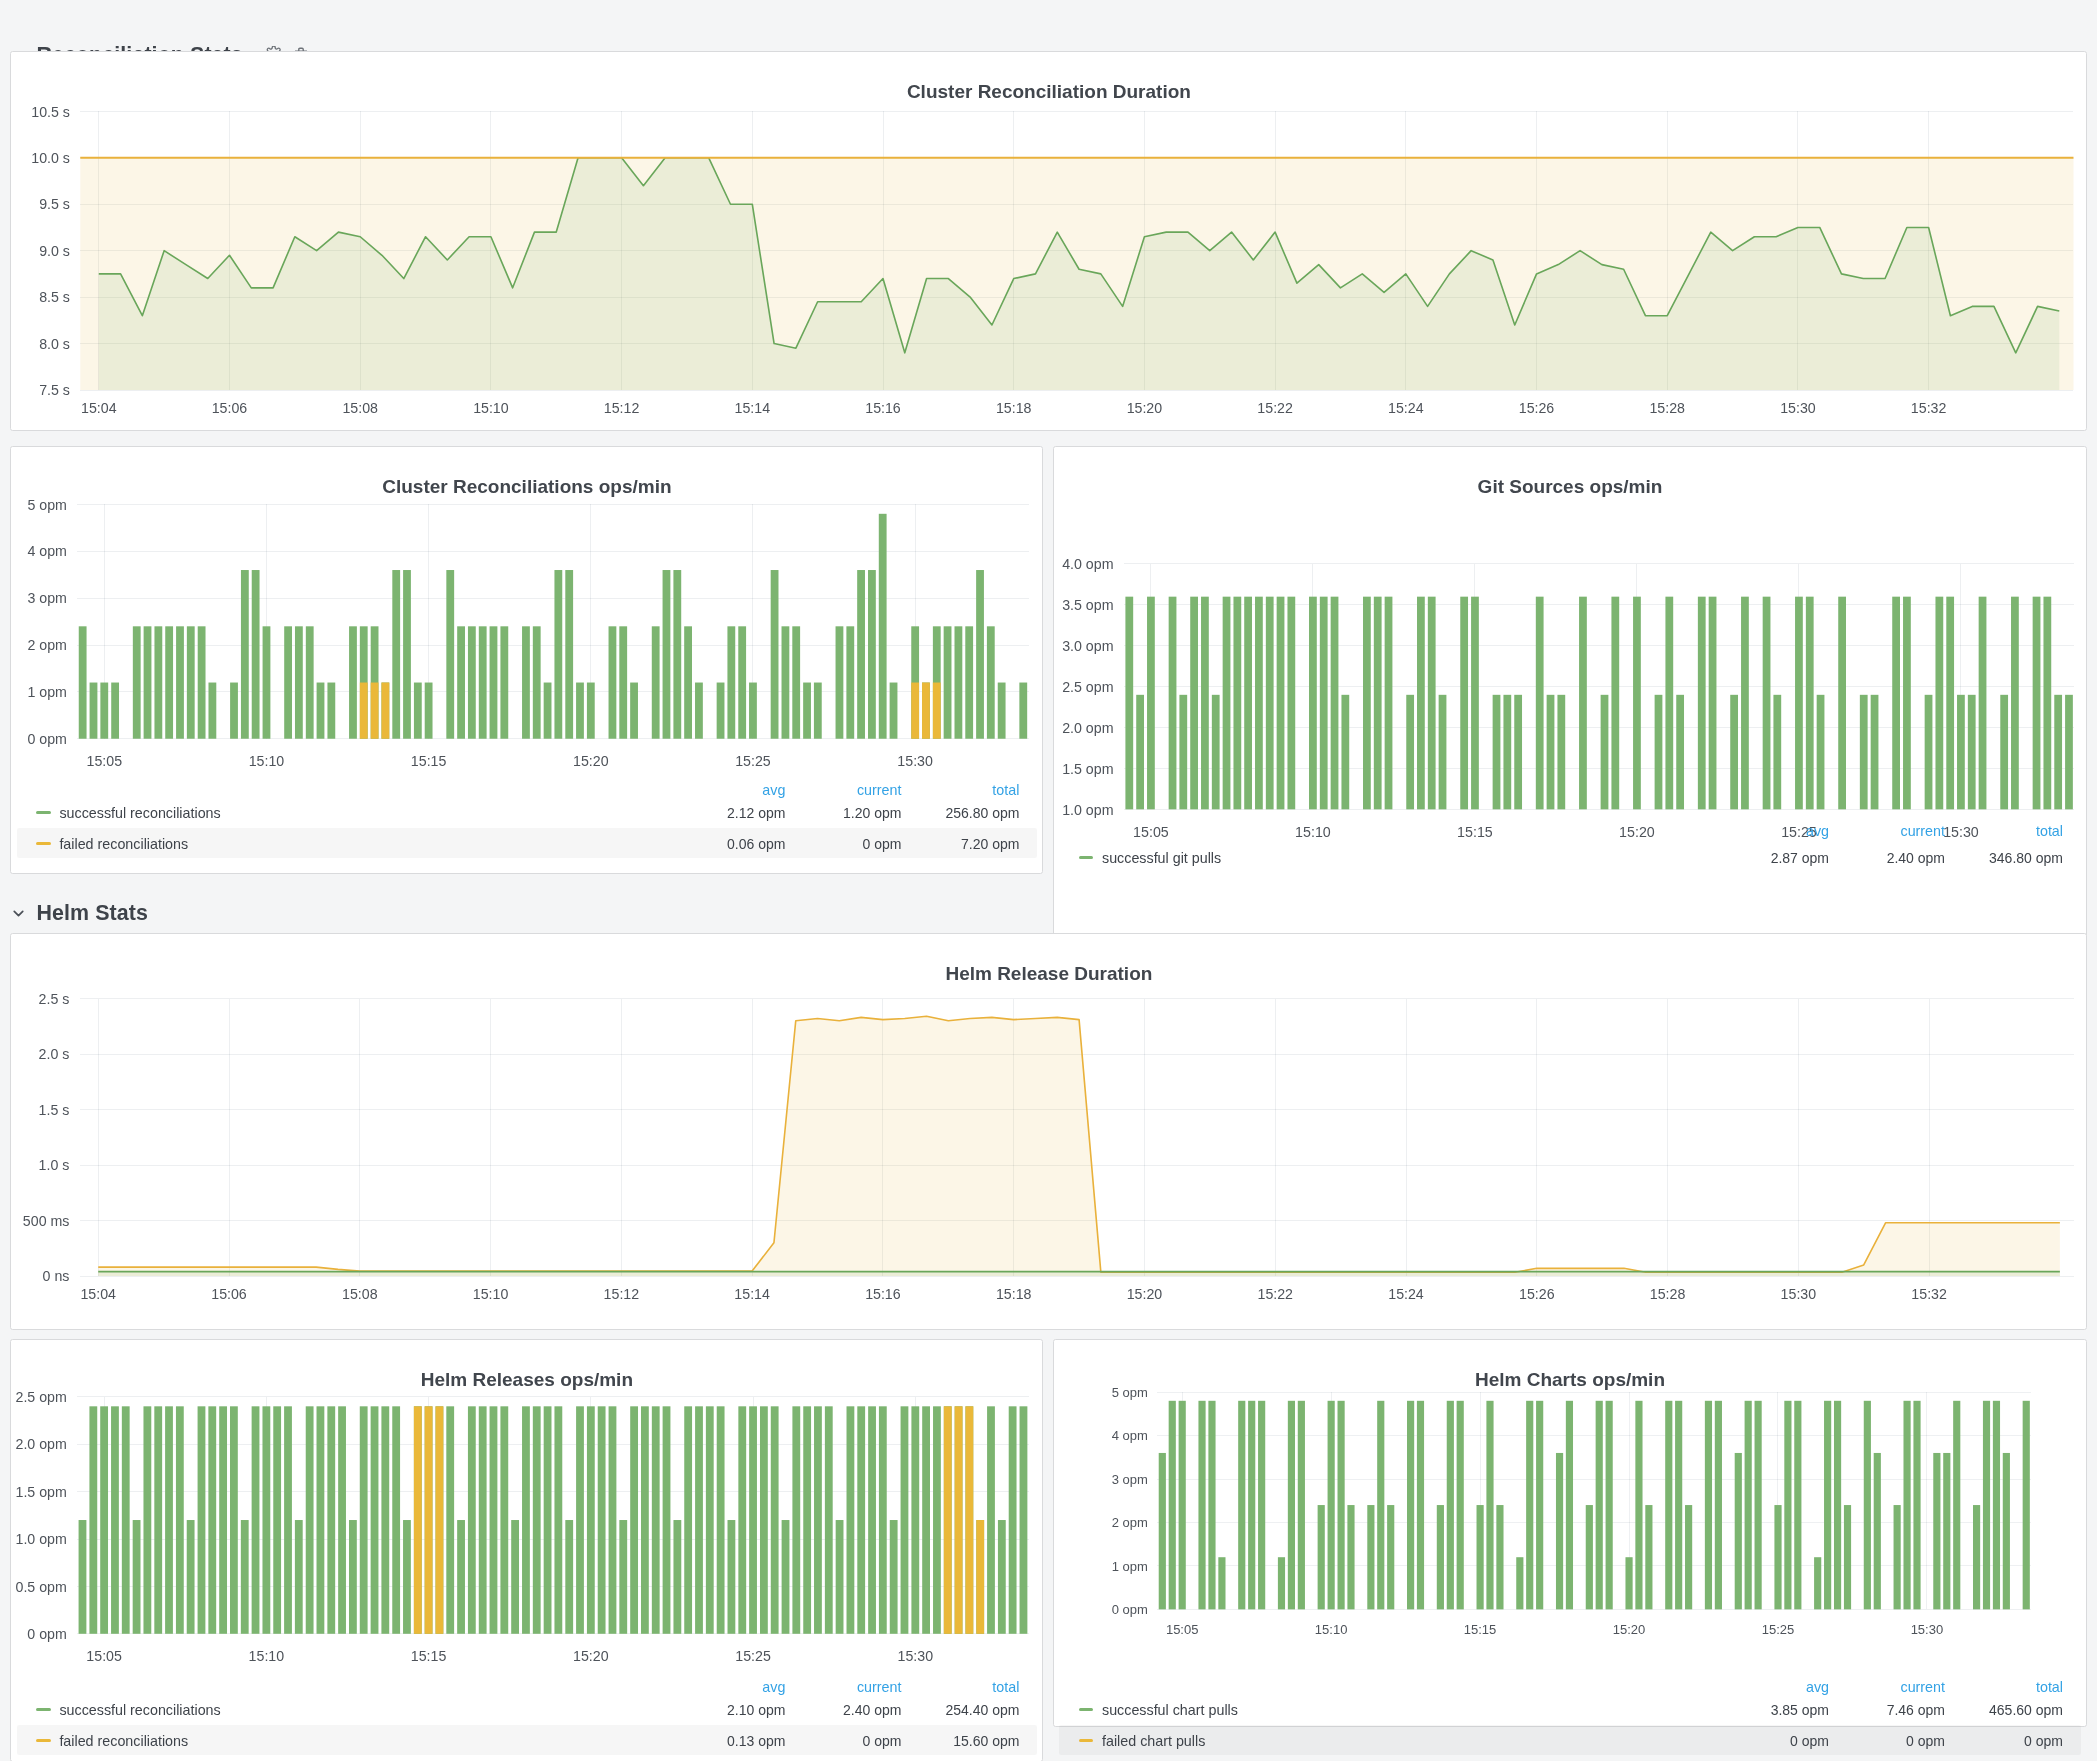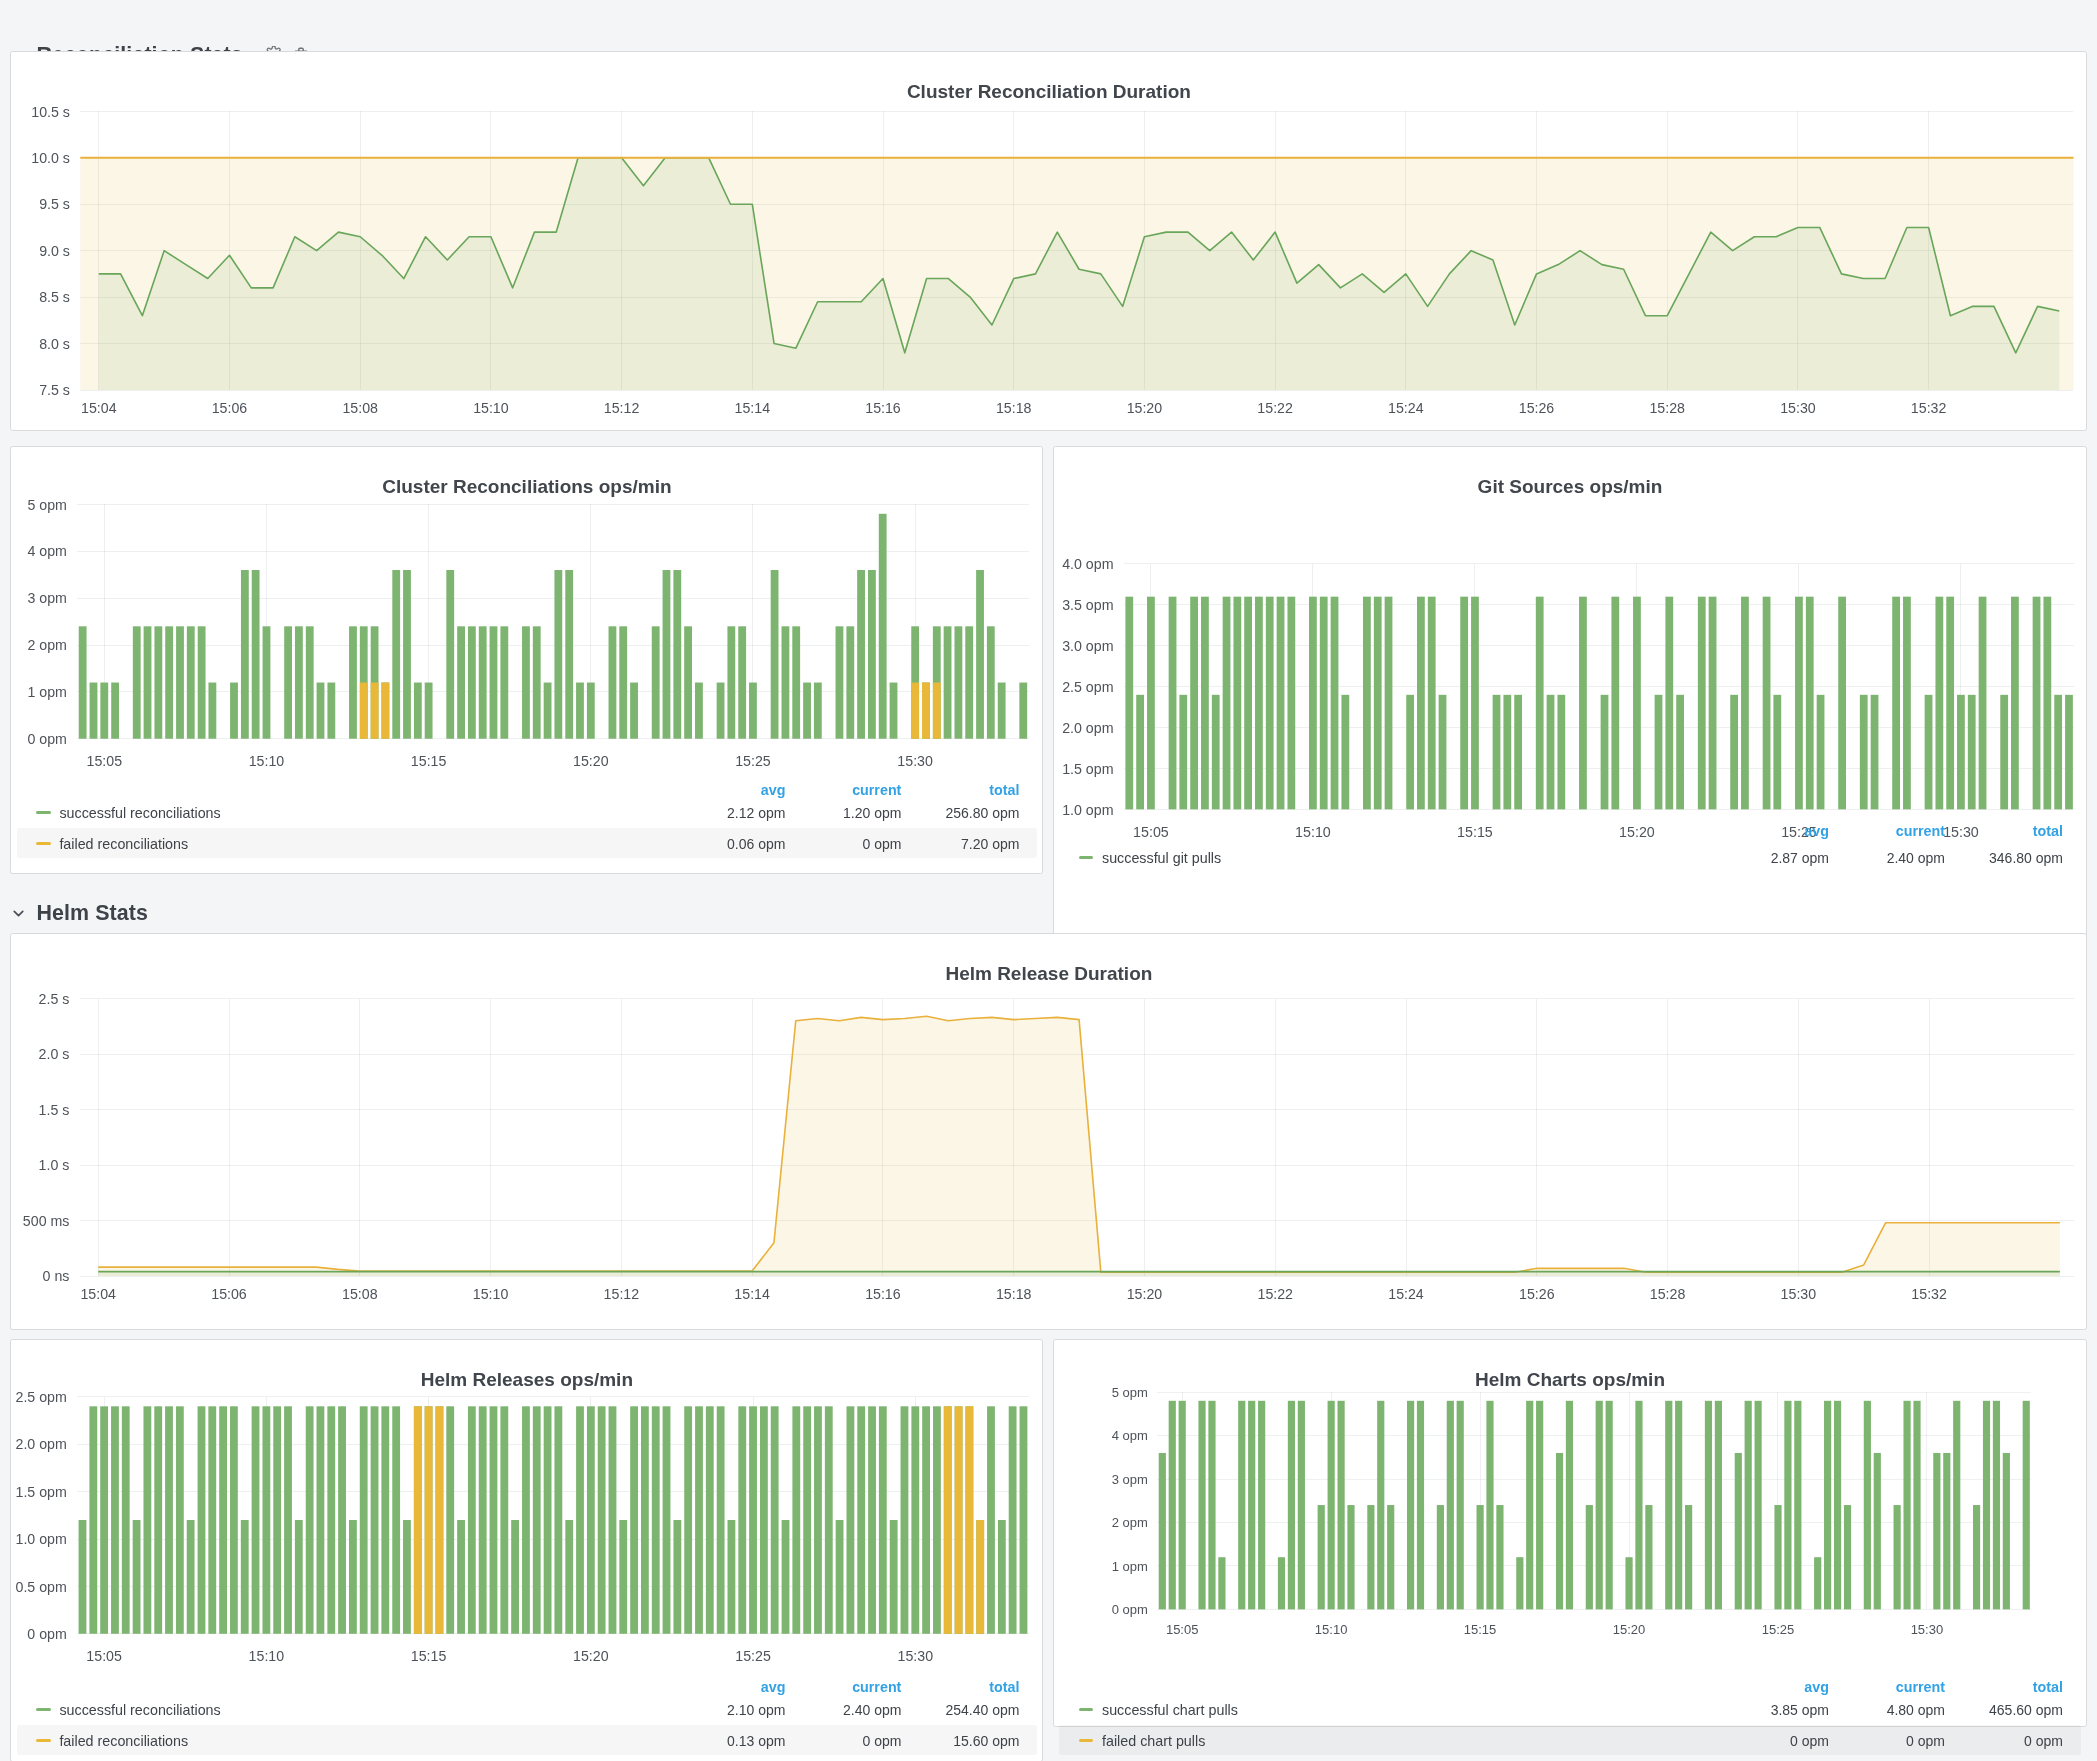--- a/index.html
+++ b/index.html
@@ -13,21 +13,21 @@
   .plot{position:absolute;left:0;top:0;width:100%;height:100%;}
   .grid{stroke:rgba(20,40,70,0.08);stroke-width:1.5;shape-rendering:crispEdges;}
   text.yt{font-size:22px;fill:#4e535a;}
   text.xt{font-size:22px;fill:#4e535a;}
   .legend{position:absolute;left:0;top:0;width:100%;height:100%;pointer-events:none;}
   .legend *{pointer-events:auto;}
   .lrow-bg{position:absolute;left:5.2px;right:5.2px;height:30px;background:rgba(0,0,0,0.035);border-radius:1.9px;}
   .lswatch{position:absolute;width:14.3px;height:3.2px;border-radius:1.9px;}
   .llabel{position:absolute;font-size:14.3px;color:#3e434a;cursor:pointer;white-space:nowrap;}
   .lval{position:absolute;font-size:14px;color:#3e434a;text-align:right;white-space:nowrap;}
-  .lh{position:absolute;font-size:14.3px;font-weight:700;color:#33a2e5;text-align:right;cursor:pointer;white-space:nowrap;}
+  .lh{position:absolute;font-size:14.3px;font-weight:400;color:#33a2e5;text-align:right;cursor:pointer;white-space:nowrap;}
 </style>
 </head>
 <body>
 
 <div class="section-head" style="top:3.9px;margin-top:36px;">
   <span class="chev">
     <svg width="17" height="17" viewBox="0 0 24 24">
         <path d="M6 9l6 6 6-6" fill="none" stroke="currentColor" stroke-width="2.4" stroke-linecap="round" stroke-linejoin="round"></path>
       </svg>
   </span>
@@ -632,21 +632,21 @@
       <rect x="1528.0" y="190.8" width="12.1" height="264.2" fill="#7CB470"></rect>
       <rect x="1561.6" y="102.7" width="12.1" height="352.3" fill="#7CB470"></rect>
     </svg>
   <div class="legend" id="l5">
       <span class="lh" style="top: 339px; right: 257px;">avg</span>
       <span class="lh" style="top: 339px; right: 141px;">current</span>
       <span class="lh" style="top: 339px; right: 23px;">total</span>
       <span class="lswatch" style="background: rgb(124, 180, 112); left: 25px; top: 368px;"></span>
       <span class="llabel" style="left: 48px; top: 362px;">successful chart pulls</span>
       <span class="lval" style="top: 362px; right: 257px;">3.85 opm</span>
-      <span class="lval" style="top: 362px; right: 141px;">4.80 opm</span>
+      <span class="lval" style="top: 362px; right: 141px;">7.46 opm</span>
       <span class="lval" style="top: 362px; right: 23px;">465.60 opm</span>
       <div class="lrow-bg" style="top: 385px;"></div>
       <span class="lswatch" style="background: rgb(234, 184, 57); left: 25px; top: 399px;"></span>
       <span class="llabel" style="left: 48px; top: 393px;">failed chart pulls</span>
       <span class="lval" style="top: 393px; right: 257px;">0 opm</span>
       <span class="lval" style="top: 393px; right: 141px;">0 opm</span>
       <span class="lval" style="top: 393px; right: 23px;">0 opm</span>
     </div>
 </section>
 

